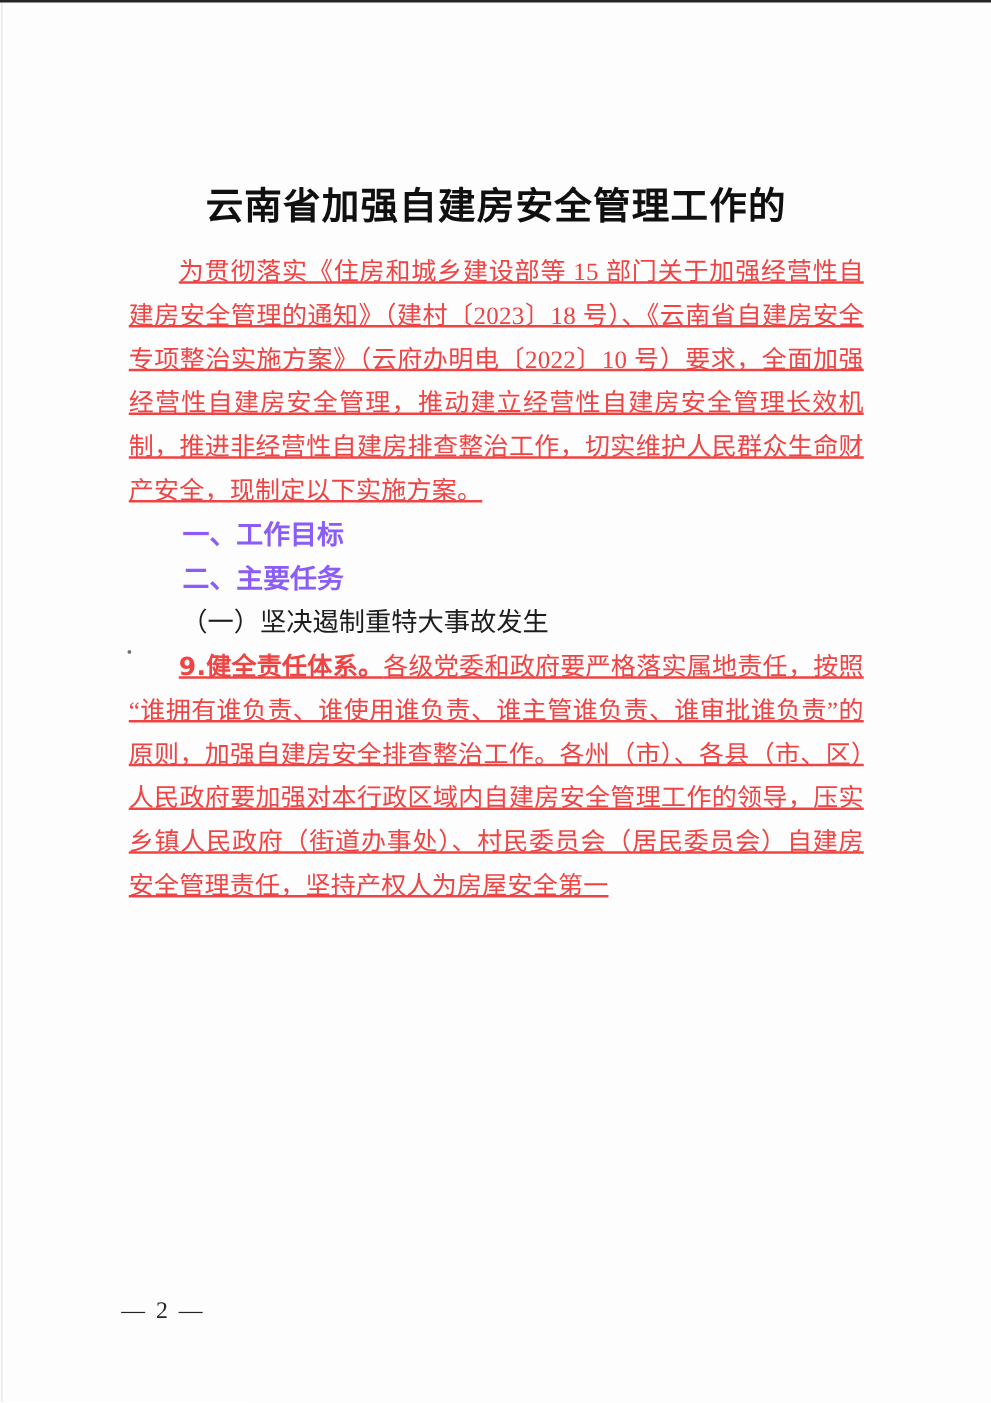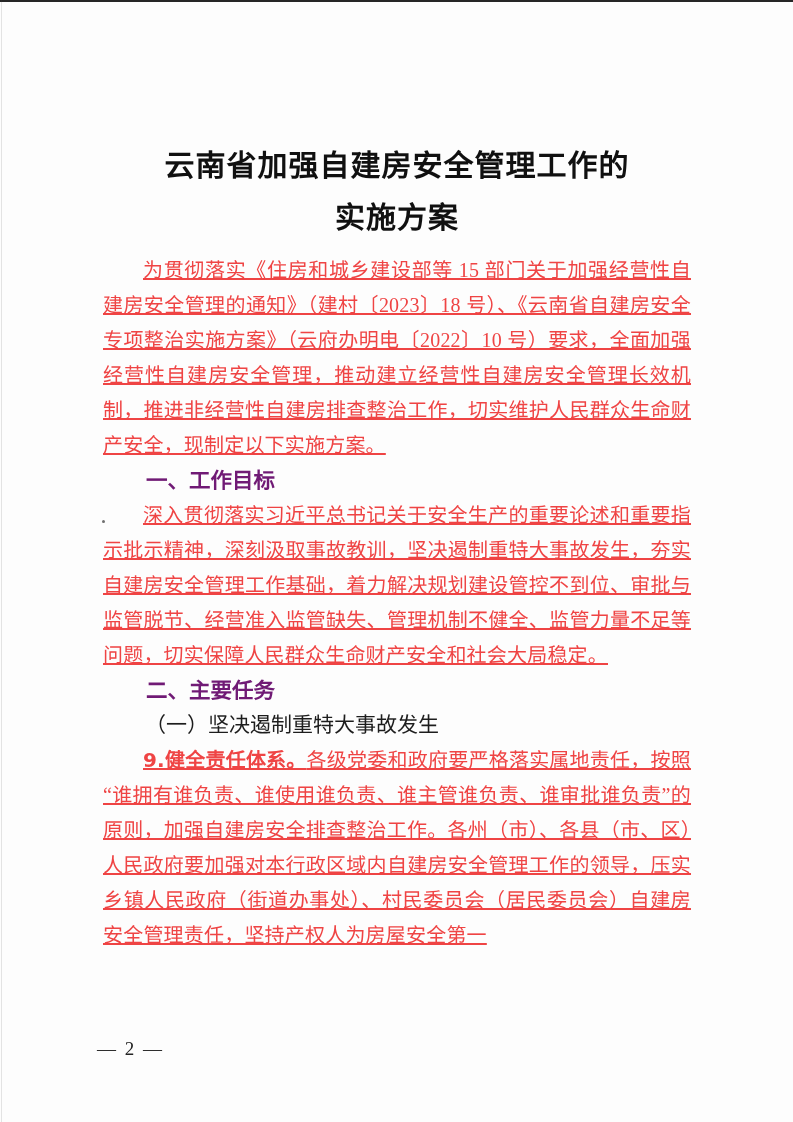--- a/index.html
+++ b/index.html
@@ -61,21 +61,21 @@
     letter-spacing: 0.2px;
     color: #ef4444;
     text-decoration: underline;
   }
   .sec-heading {
     margin: 0;
     font-size: 21.5px;
     line-height: 35px;
     font-weight: 700;
     text-indent: 2em;
-    color: #701a75;
+    color: #8b5cf6;
     font-family: "DejaVu Sans", "Liberation Sans", sans-serif;
   }
   .sub-heading {
     margin: 0;
     font-size: 21px;
     line-height: 35px;
     font-weight: 400;
     text-indent: 2em;
     color: #1d1d1d;
     font-family: "Liberation Serif", "DejaVu Serif", serif;
@@ -98,27 +98,26 @@
 <body>
 
 <div class="page">
 
   <div class="scan-top-line"></div>
   <div class="scan-left-streak"></div>
   <div class="scan-dot"></div>
 
   <div class="content">
 
-    <h1 class="doc-title"><span>云南省加强自建房安全管理工作的</span><br><span>实施方案</span></h1>
+    <h1 class="doc-title"><span>云南省加强自建房安全管理工作的</span><br></h1>
 
     <p class="para">为贯彻落实《住房和城乡建设部等 15 部门关于加强经营性自建房安全管理的通知》（建村〔2023〕18 号）、《云南省自建房安全专项整治实施方案》（云府办明电〔2022〕10 号）要求，全面加强经营性自建房安全管理，推动建立经营性自建房安全管理长效机制，推进非经营性自建房排查整治工作，切实维护人民群众生命财产安全，现制定以下实施方案。</p>
 
     <h2 class="sec-heading">一、工作目标</h2>
 
-    <p class="para">深入贯彻落实习近平总书记关于安全生产的重要论述和重要指示批示精神，深刻汲取事故教训，坚决遏制重特大事故发生，夯实自建房安全管理工作基础，着力解决规划建设管控不到位、审批与监管脱节、经营准入监管缺失、管理机制不健全、监管力量不足等问题，切实保障人民群众生命财产安全和社会大局稳定。</p>
 
     <h2 class="sec-heading">二、主要任务</h2>
 
     <h3 class="sub-heading">（一）坚决遏制重特大事故发生</h3>
 
     <p class="para"><span class="bold-lead">9.健全责任体系。</span><span>各级党委和政府要严格落实属地责任，按照“谁拥有谁负责、谁使用谁负责、谁主管谁负责、谁审批谁负责”的原则，加强自建房安全排查整治工作。各州（市）、各县（市、区）人民政府要加强对本行政区域内自建房安全管理工作的领导，压实乡镇人民政府（街道办事处）、村民委员会（居民委员会）自建房安全管理责任，坚持产权人为房屋安全第一</span></p>
 
   </div>
 
   <div class="page-footer">— 2 —</div>

